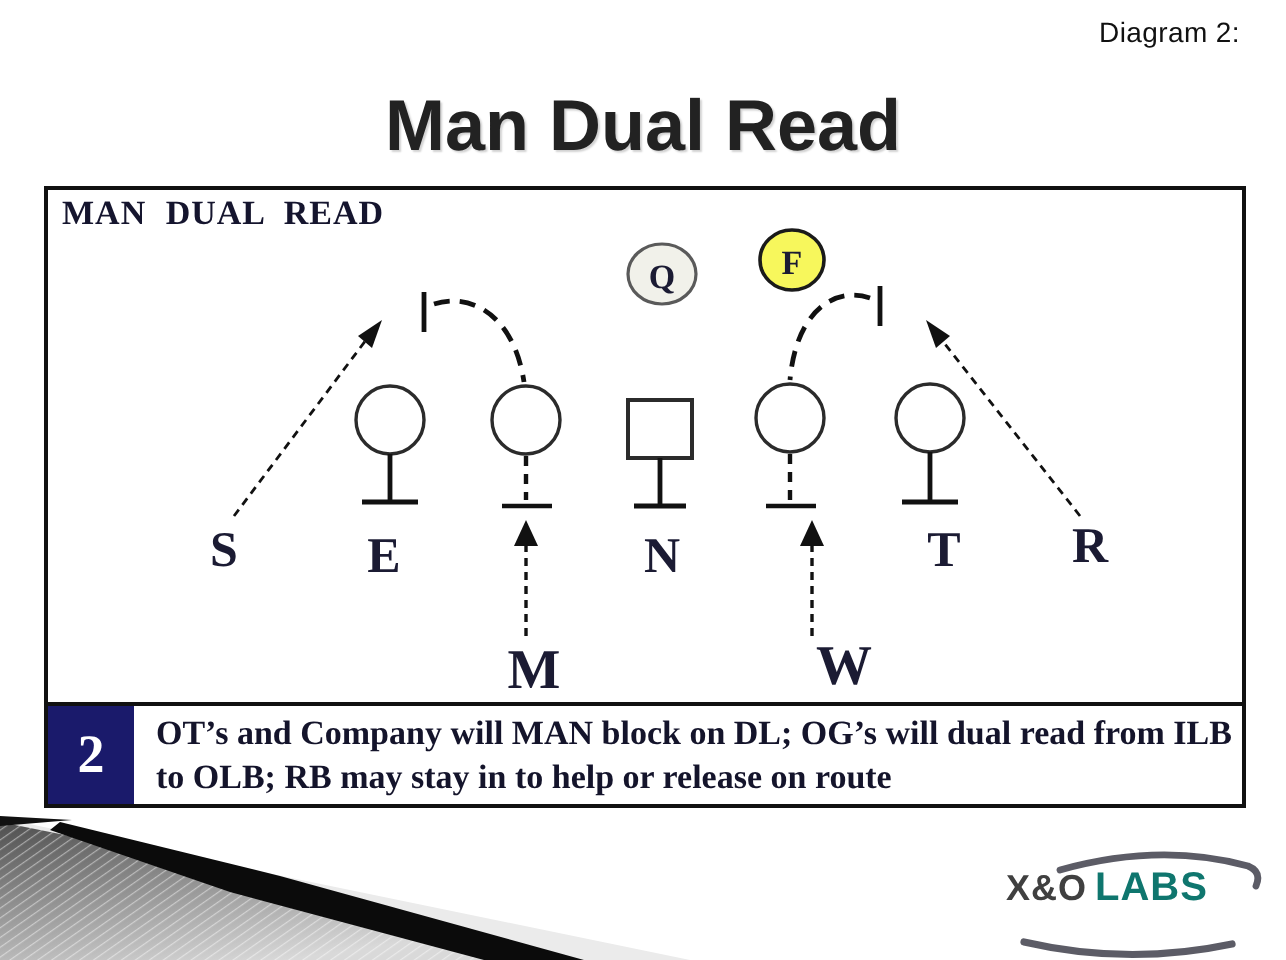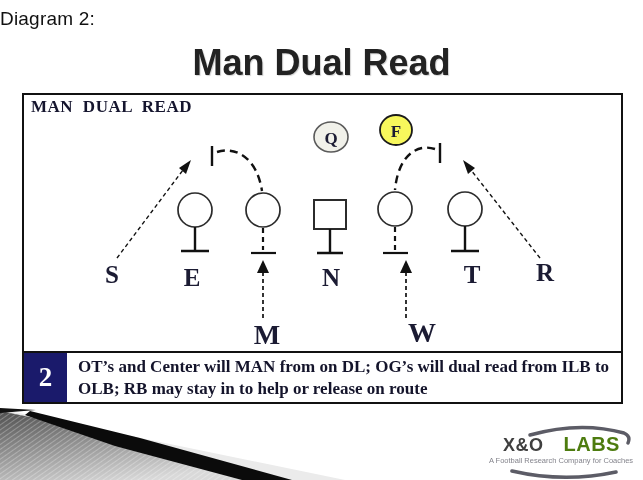--- a/index.html
+++ b/index.html
@@ -1,22 +1,22 @@
 <!DOCTYPE html>
 <html><head>
 <meta charset="utf-8">
 <style>
   html,body{margin:0;padding:0;}
   body{
     width:643px;height:480px;position:relative;overflow:hidden;
     background:#ffffff;font-family:"Liberation Sans",sans-serif;
   }
   .kicker{
-    position:absolute;left:0;top:8px;width:620px;text-align:left;
-    font-size:19px;color:#111;letter-spacing:.2px;
+    position:absolute;left:0;top:8px;width:620px;text-align:right;
+    font-size:14px;color:#111;letter-spacing:.2px;
   }
   .title{
     position:absolute;left:0;top:42px;width:643px;text-align:center;
     font-size:36px;font-weight:bold;color:#222;
     text-shadow:1px 1px 1px rgba(0,0,0,.18);
   }
   .playbox{
     position:absolute;left:22px;top:93px;width:601px;height:311px;
     border:2px solid #111;box-sizing:border-box;background:#fff;
   }
@@ -38,21 +38,21 @@
     line-height:1.28;color:#14142b;
   }
   .wedge-svg{position:absolute;left:0;top:405px;}
   .logo{position:absolute;left:468px;top:422px;width:175px;height:58px;}
   .logo-swoosh{position:absolute;left:0;top:0;}
   .logo-text{
     position:absolute;left:35px;top:11px;display:flex;align-items:baseline;
     font-weight:bold;white-space:nowrap;
   }
   .logo-prefix{font-size:18px;color:#404040;letter-spacing:.5px;}
-  .logo-suffix{font-size:20px;color:#4d7c0f;margin-left:20px;letter-spacing:.5px;}
+  .logo-suffix{font-size:20px;color:#0f766e;margin-left:4px;letter-spacing:.5px;}
   .logo-tagline{
     position:absolute;left:18px;top:34px;width:150px;text-align:center;
     font-size:7.5px;color:#84848c;white-space:nowrap;
   }
   svg text.pos{
     font-family:"Liberation Serif",serif;font-weight:bold;fill:#1b1b33;
   }
 </style>
 </head>
 <body>
@@ -119,21 +119,21 @@
     <text class="pos" x="267" y="344" font-size="28" text-anchor="middle">M</text>
     <text class="pos" x="331" y="286" font-size="25" text-anchor="middle">N</text>
     <text class="pos" x="422" y="342" font-size="28" text-anchor="middle">W</text>
     <text class="pos" x="472" y="283" font-size="25" text-anchor="middle">T</text>
     <text class="pos" x="545" y="281" font-size="25" text-anchor="middle">R</text>
   </g>
 </svg>
 
 <div class="sep-line"></div>
 <div class="num-box">2</div>
-<div class="caption-text">OT’s and Center will MAN from on DL; OG’s will dual read from ILB to OLB; RB may stay in to help or release on route</div>
+<div class="caption-text">OT’s and Company will MAN block on DL; OG’s will dual read from ILB to OLB; RB may stay in to help or release on route</div>
 
 <svg class="wedge-svg" width="350" height="75" viewBox="0 0 350 75">
   <defs>
     <linearGradient id="wg" x1="0" y1="0" x2="0.55" y2="1">
       <stop offset="0" stop-color="#4e4e4e"></stop>
       <stop offset="1" stop-color="#d9d9d9"></stop>
     </linearGradient>
     <pattern id="wstripes" width="4" height="4" patternUnits="userSpaceOnUse" patternTransform="rotate(55)">
       <line x1="0" y1="0" x2="0" y2="4" stroke="rgba(255,255,255,0.45)" stroke-width="1.2"></line>
     </pattern>
@@ -147,14 +147,13 @@
 
 <div class="logo">
   <svg class="logo-swoosh" width="175" height="58" viewBox="0 0 175 58">
     <path d="M62 13 Q112 -1 156 11 Q163 14 160 21" fill="none" stroke="#5c5c66" stroke-width="3.4" stroke-linecap="round"></path>
     <path d="M44 49 Q96 61 148 50" fill="none" stroke="#5c5c66" stroke-width="3.6" stroke-linecap="round"></path>
   </svg>
   <div class="logo-text">
     <span class="logo-prefix">X&amp;O</span>
     <span class="logo-suffix">LABS</span>
   </div>
-  <div class="logo-tagline">A Football Research Company for Coaches</div>
 </div>
 
 </body></html>

